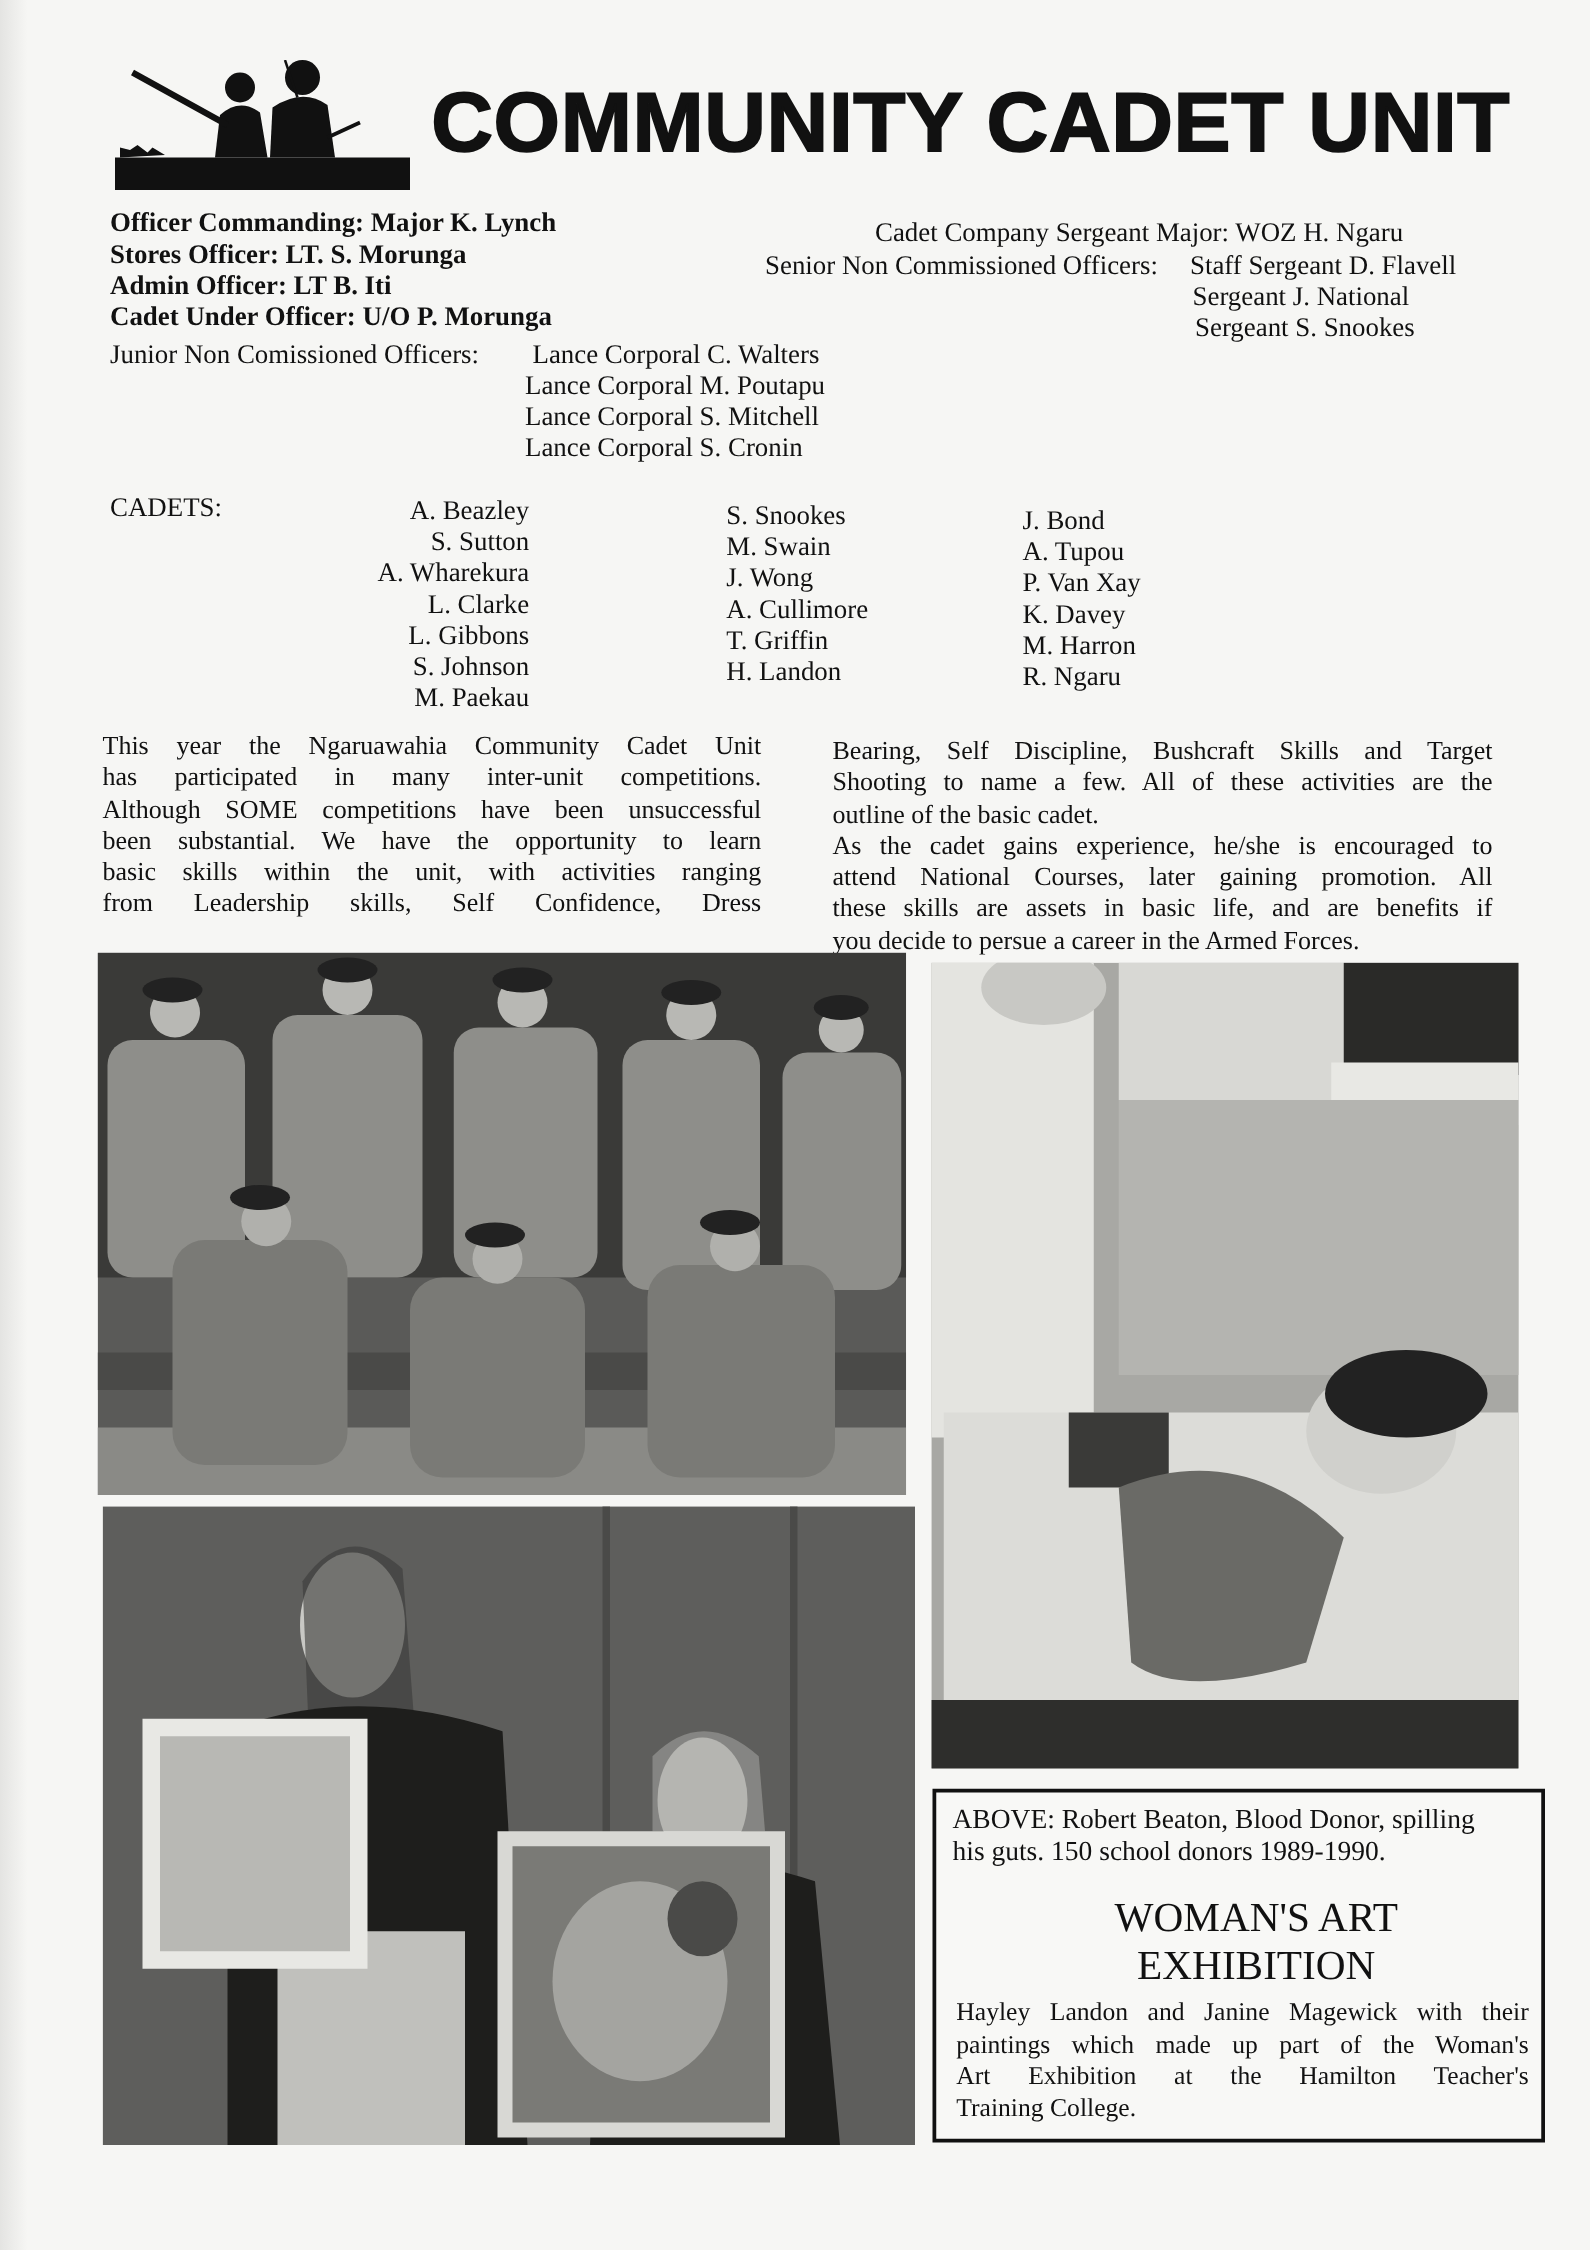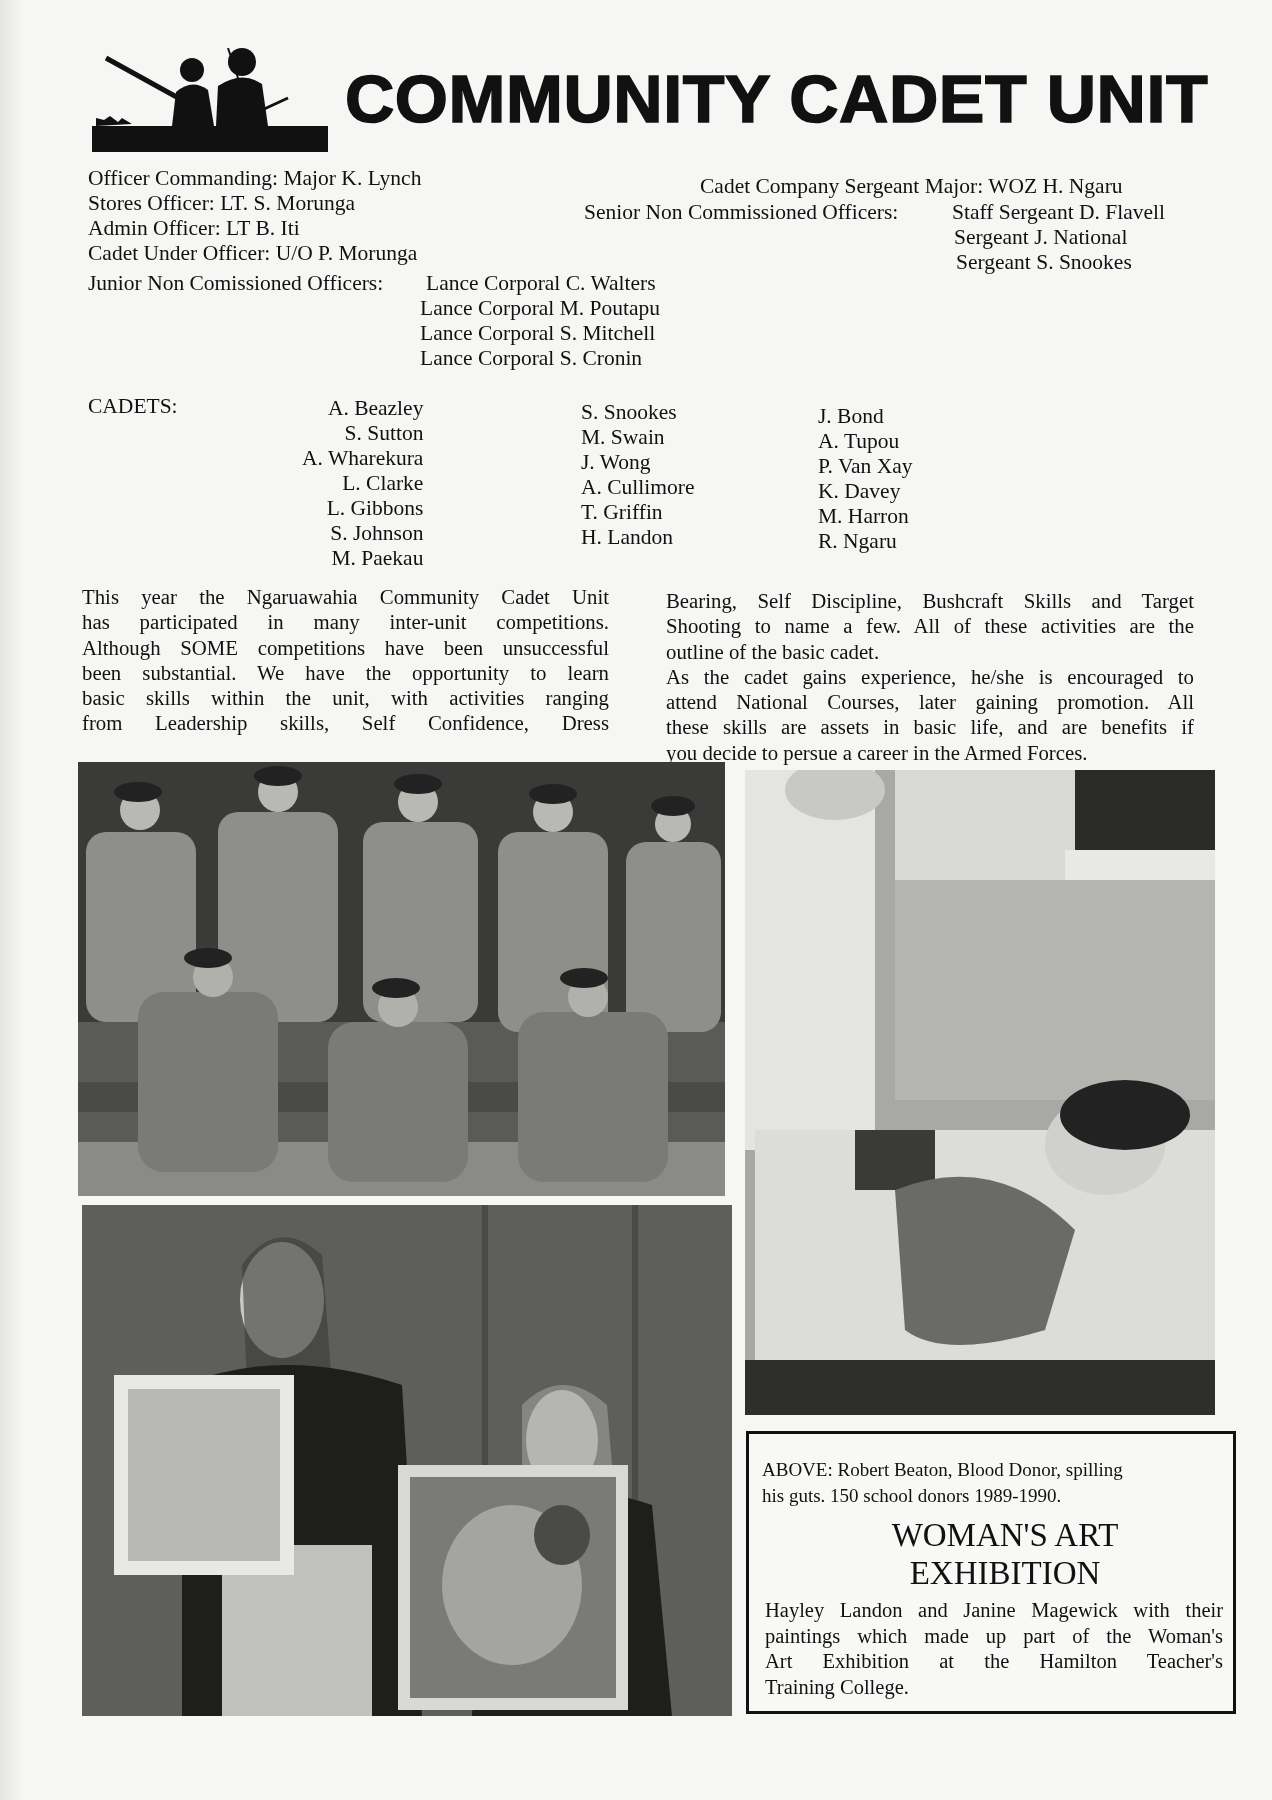--- a/index.html
+++ b/index.html
@@ -24,21 +24,21 @@
   .cad-label { left: 88px; top: 394px; font-size: 21.5px; }
   .cad-col { font-size: 21.5px; line-height: 25px; white-space: nowrap; }
 
   .para { font-size: 20.8px; line-height: 25.3px; text-align: justify; text-align-last: justify; }
   .para span { display: block; }
   .para .last { text-align-last: left; }
 
   .photo { position: absolute; overflow: hidden; }
   .caption-box { position: absolute; left: 746px; top: 1431px; width: 490px; height: 283px;
     border: 3px solid #111; box-sizing: border-box; background: #f8f8f6; }
-  .cap-above { position: absolute; left: 13px; top: 23px; font-size: 19px; line-height: 26px; white-space: nowrap; }
+  .cap-above { position: absolute; left: 13px; top: 8px; font-size: 22px; line-height: 26px; white-space: nowrap; }
   .cap-title { position: absolute; left: 0; right: 0; top: 82px; text-align: center;
     font-size: 33px; line-height: 38px; padding-left: 28px; }
   .cap-body { position: absolute; left: 16px; right: 10px; top: 164px; font-size: 20.5px; line-height: 25.5px; }
   .cap-body span { display: block; text-align: justify; text-align-last: justify; }
   .cap-body .last { text-align-last: left; }
 </style>
 </head>
 <body>
 
 <div class="page-edge"></div>
@@ -51,36 +51,36 @@
   <path d="M80 78 L84 44 Q100 30 116 42 L122 78 Z" fill="#111"></path>
   <line x1="14" y1="10" x2="90" y2="52" stroke="#111" stroke-width="5"></line>
 
   <circle cx="150" cy="14" r="14" fill="#111"></circle>
   <path d="M124 78 L126 38 Q150 22 170 36 L176 78 Z" fill="#111"></path>
   <line x1="136" y1="0" x2="146" y2="30" stroke="#111" stroke-width="2"></line>
   <line x1="170" y1="62" x2="196" y2="50" stroke="#111" stroke-width="3"></line>
 </svg>
 <div class="abs title">COMMUNITY CADET UNIT</div>
 
-<div class="abs" style="left:88px; top:166px;">
+<div class="abs" style="left:88px; top:166px;font-weight:bold;">
   <div class="line">Officer Commanding: Major K. Lynch</div>
   <div class="line">Stores Officer: LT. S. Morunga</div>
   <div class="line">Admin Officer: LT B. Iti</div>
   <div class="line">Cadet Under Officer: U/O P. Morunga</div>
 </div>
 <div class="abs line" style="left:88px; top:271px;">Junior Non Comissioned Officers:</div>
 <div class="abs" style="left:424px; top:271px;">
   <div class="line" style="margin-left:2px">Lance Corporal C. Walters</div>
   <div class="line" style="margin-left:-4px">Lance Corporal M. Poutapu</div>
   <div class="line" style="margin-left:-4px">Lance Corporal S. Mitchell</div>
   <div class="line" style="margin-left:-4px">Lance Corporal S. Cronin</div>
 </div>
 
 <div class="abs line" style="left:700px; top:174px;">Cadet Company Sergeant Major: WOZ H. Ngaru</div>
-<div class="abs line" style="left:584px; top:200px;">Senior Non Commissioned Officers:</div>
+<div class="abs line" style="left:612px; top:200px;">Senior Non Commissioned Officers:</div>
 <div class="abs" style="left:952px; top:200px;">
   <div class="line">Staff Sergeant D. Flavell</div>
   <div class="line" style="margin-left:2px">Sergeant J. National</div>
   <div class="line" style="margin-left:4px">Sergeant S. Snookes</div>
 </div>
 
 <div class="abs cad-label">CADETS:</div>
 <div class="abs cad-col" style="left:302px; top:396px;text-align:right;">
   <div>A. Beazley</div>
   <div>S. Sutton</div>

